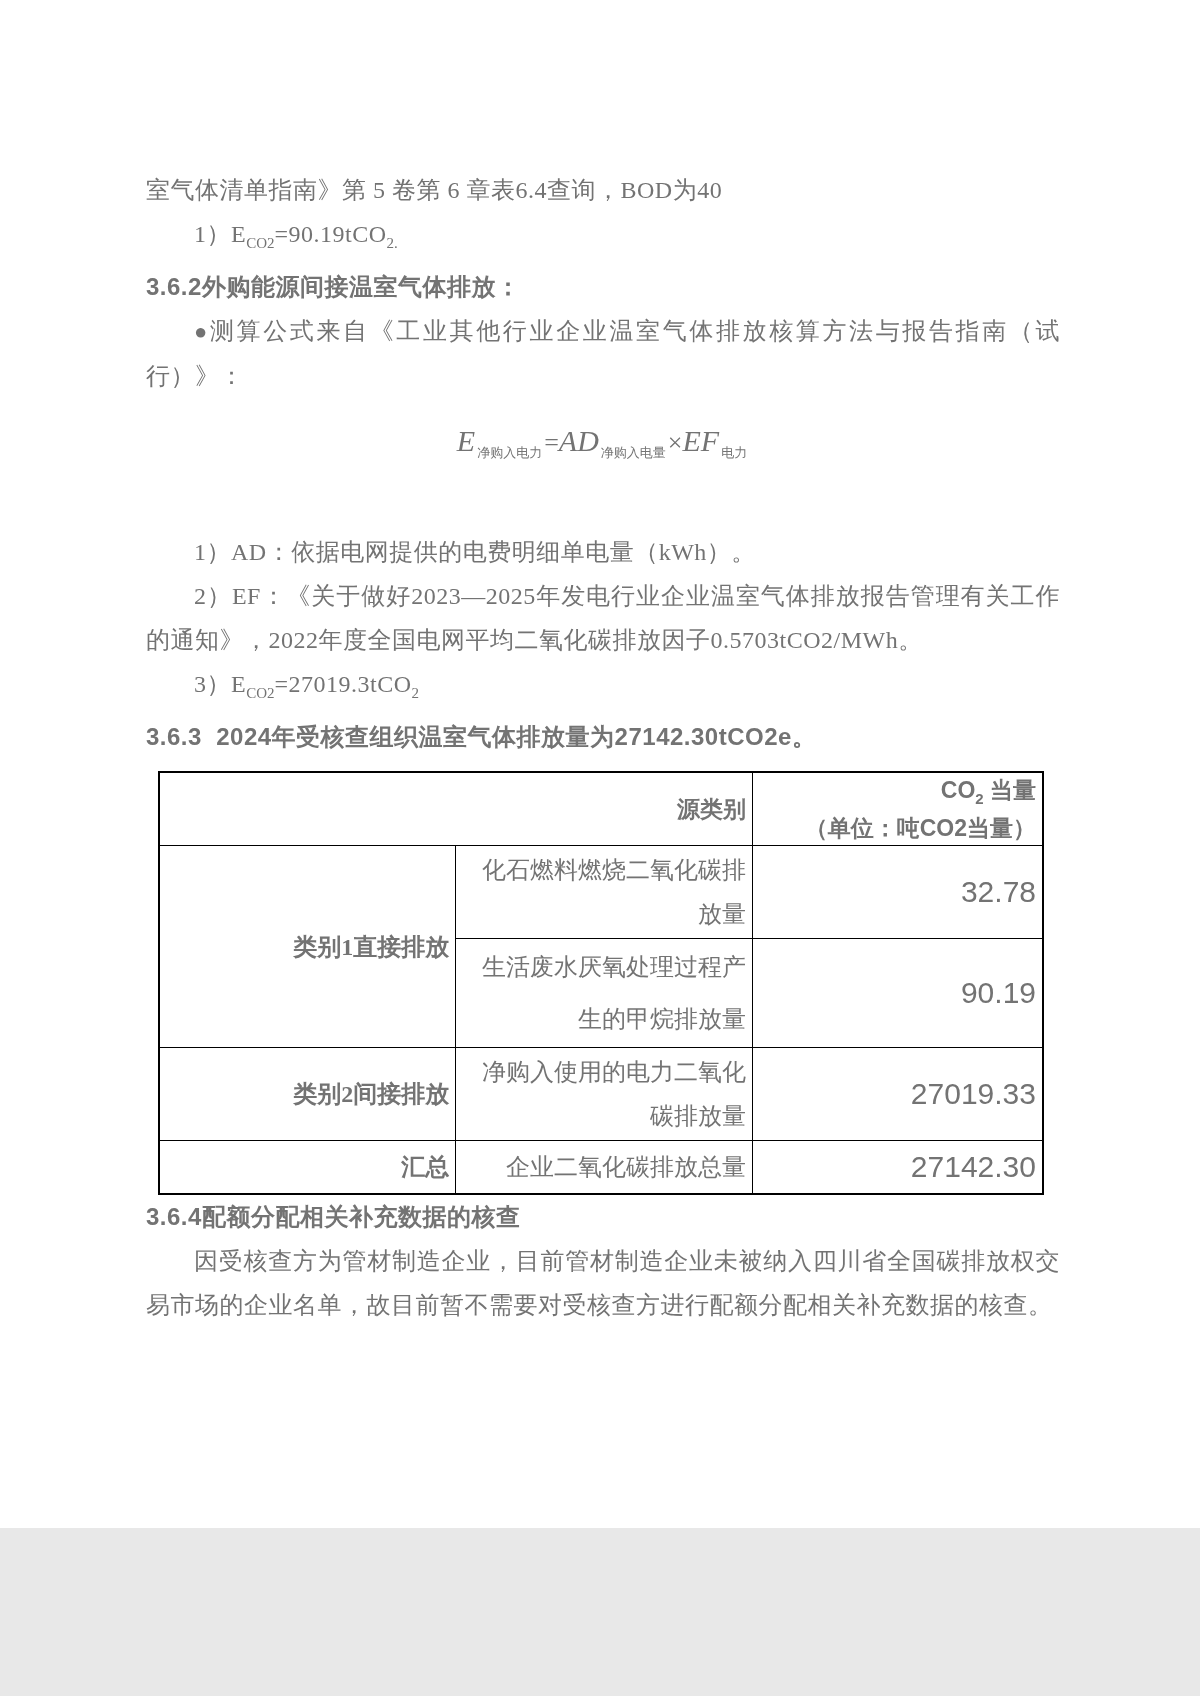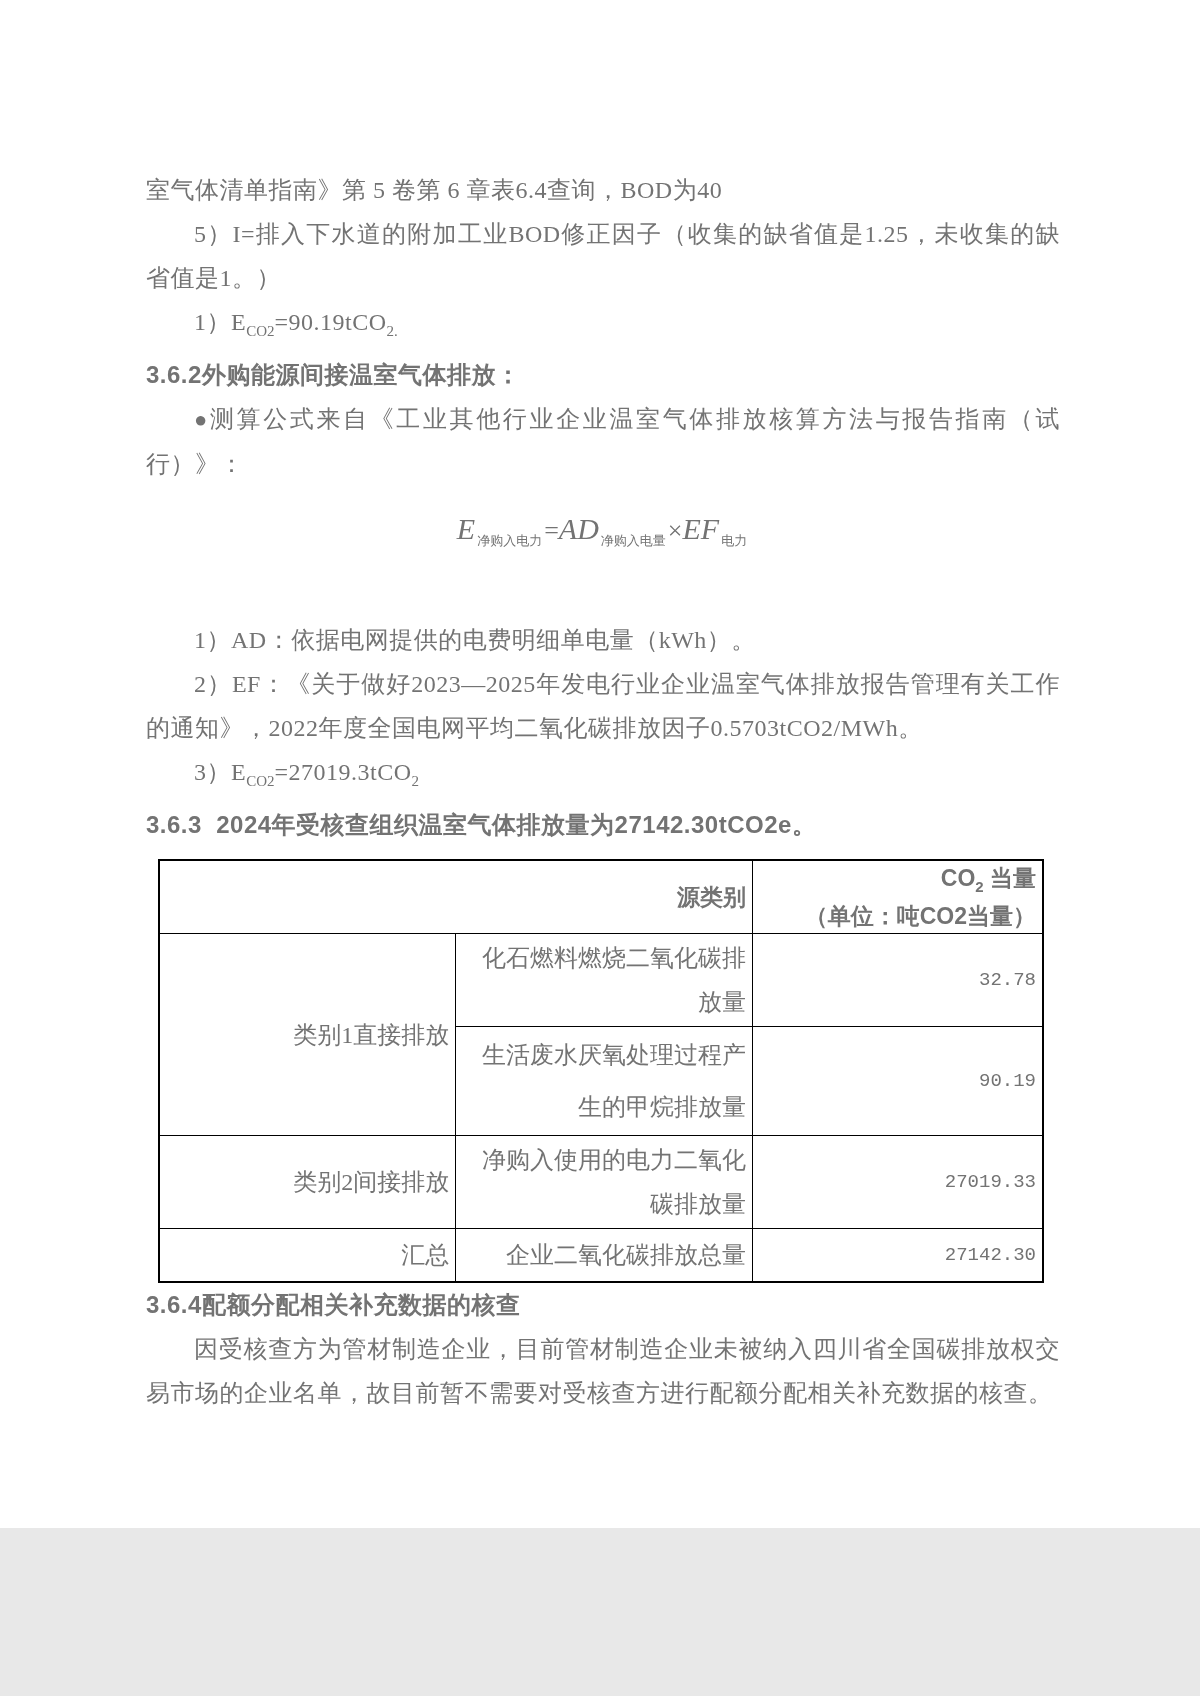--- a/index.html
+++ b/index.html
@@ -60,23 +60,23 @@
     border:2px solid #000;
     text-align:right;
     letter-spacing:0;
   }
   table.emissions td{
     border:1px solid #000;
     padding:2px 6px;
     line-height:44px;
     vertical-align:middle;
   }
-  td.c1{width:195px;}
+  td.c1{width:195px;font-weight:bold;}
   td.c2{width:408px;}
-  td.c3{width:277px;font-family:Liberation Mono, monospace;font-size:19px;}
+  td.c3{width:277px;font-family:Liberation Sans, sans-serif;font-size:30px;}
   tr.hrow td{
     font-weight:bold;
     line-height:30px;
     height:58px;
     font-family:"Liberation Sans","DejaVu Sans",sans-serif;
     font-size:23px;
   }
   tr.r1 td{height:42px;}
   tr.r2 td{height:93px;}
   tr.r2 td.c2{line-height:52px;}
@@ -91,21 +91,20 @@
   }
 </style>
 </head>
 <body>
 
 <div class="page">
   <div class="content">
 
     <p>室气体清单指南》第 5 卷第 6 章表6.4查询，BOD为40</p>
 
-    <p class="indent">5）I=排入下水道的附加工业BOD修正因子（收集的缺省值是1.25，未收集的缺省值是1。）</p>
 
     <p class="indent"><span>1）E</span><sub class="small">CO2</sub><span>=90.19tCO</span><sub class="small">2.</sub></p>
 
     <p class="hd">3.6.2外购能源间接温室气体排放：</p>
 
     <p class="indent"><span class="bullet">●</span><span>测算公式来自《工业其他行业企业温室气体排放核算方法与报告指南（试行）》：</span></p>
 
     <div class="formula"><span class="f-var">E</span><span class="f-sub">净购入电力</span><span class="f-op">=</span><span class="f-var">AD</span><span class="f-sub">净购入电量</span><span class="f-op">×</span><span class="f-var">EF</span><span class="f-sub">电力</span></div>
 
     <p class="indent">1）AD：依据电网提供的电费明细单电量（kWh）。</p>

